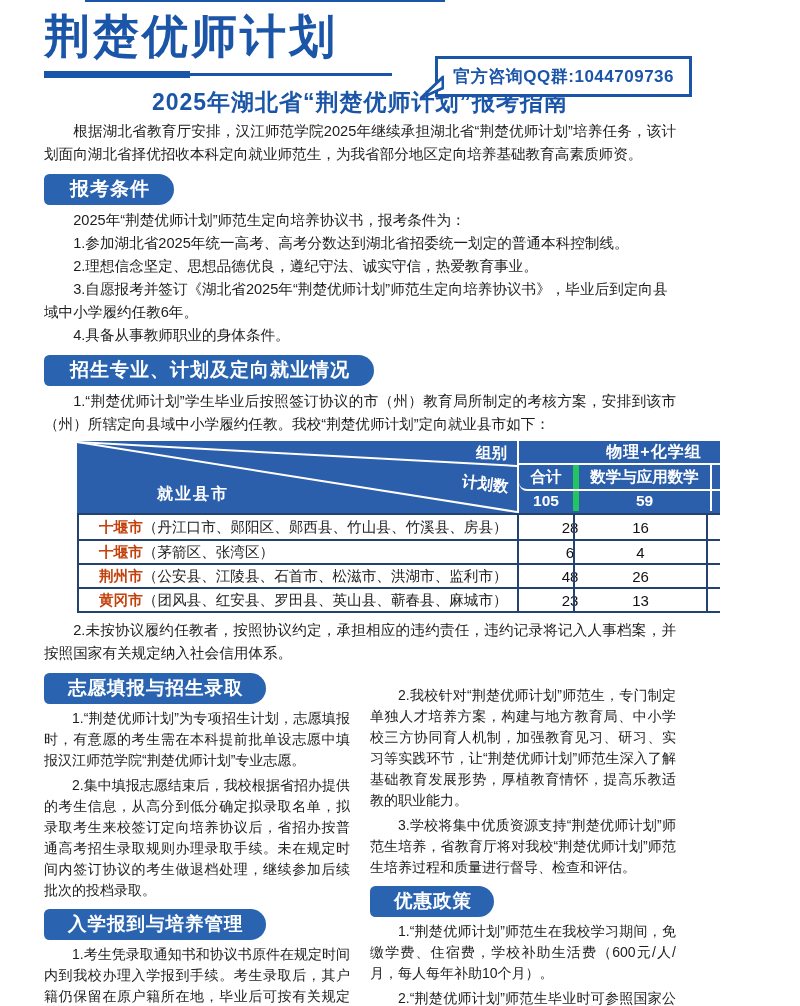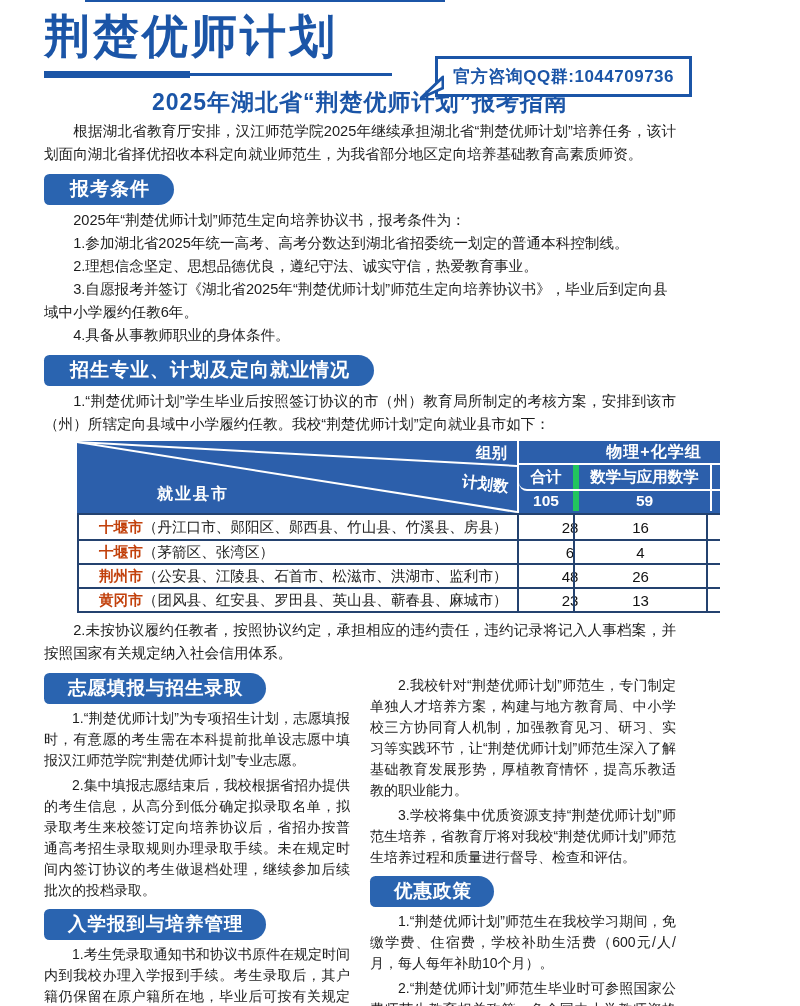--- a/index.html
+++ b/index.html
@@ -244,21 +244,21 @@
 
     <div class="cols">
       <div class="col">
         <span class="badge" style="margin-top:2px;">志愿填报与招生录取</span>
         <div class="para">1.“荆楚优师计划”为专项招生计划，志愿填报时，有意愿的考生需在本科提前批单设志愿中填报汉江师范学院“荆楚优师计划”专业志愿。</div>
         <div class="para">2.集中填报志愿结束后，我校根据省招办提供的考生信息，从高分到低分确定拟录取名单，拟录取考生来校签订定向培养协议后，省招办按普通高考招生录取规则办理录取手续。未在规定时间内签订协议的考生做退档处理，继续参加后续批次的投档录取。</div>
         <span class="badge mt">入学报到与培养管理</span>
         <div class="para">1.考生凭录取通知书和协议书原件在规定时间内到我校办理入学报到手续。考生录取后，其户籍仍保留在原户籍所在地，毕业后可按有关规定迁入其履约任教所在定向县（市、区）。</div>
       </div>
       <div class="col">
-        <div class="para" style="margin-top:4px;">2.我校针对“荆楚优师计划”师范生，专门制定单独人才培养方案，构建与地方教育局、中小学校三方协同育人机制，加强教育见习、研习、实习等实践环节，让“荆楚优师计划”师范生深入了解基础教育发展形势，厚植教育情怀，提高乐教适教的职业能力。</div>
+        <div class="para" style="margin-top:14px;">2.我校针对“荆楚优师计划”师范生，专门制定单独人才培养方案，构建与地方教育局、中小学校三方协同育人机制，加强教育见习、研习、实习等实践环节，让“荆楚优师计划”师范生深入了解基础教育发展形势，厚植教育情怀，提高乐教适教的职业能力。</div>
         <div class="para">3.学校将集中优质资源支持“荆楚优师计划”师范生培养，省教育厅将对我校“荆楚优师计划”师范生培养过程和质量进行督导、检查和评估。</div>
         <span class="badge mt">优惠政策</span>
         <div class="para">1.“荆楚优师计划”师范生在我校学习期间，免缴学费、住宿费，学校补助生活费（600元/人/月，每人每年补助10个月）。</div>
         <div class="para">2.“荆楚优师计划”师范生毕业时可参照国家公费师范生教育相关政策，免全国中小学教师资格证考试，按相关程序可直接申请认定取得中小学教师资格证。</div>
       </div>
     </div>
   </div>
 </div>
 
 </body></html>

